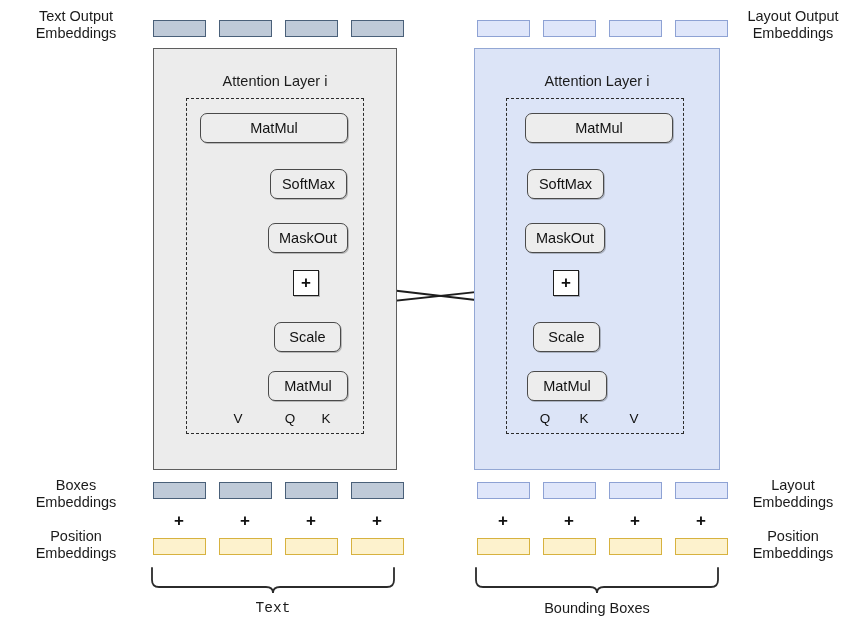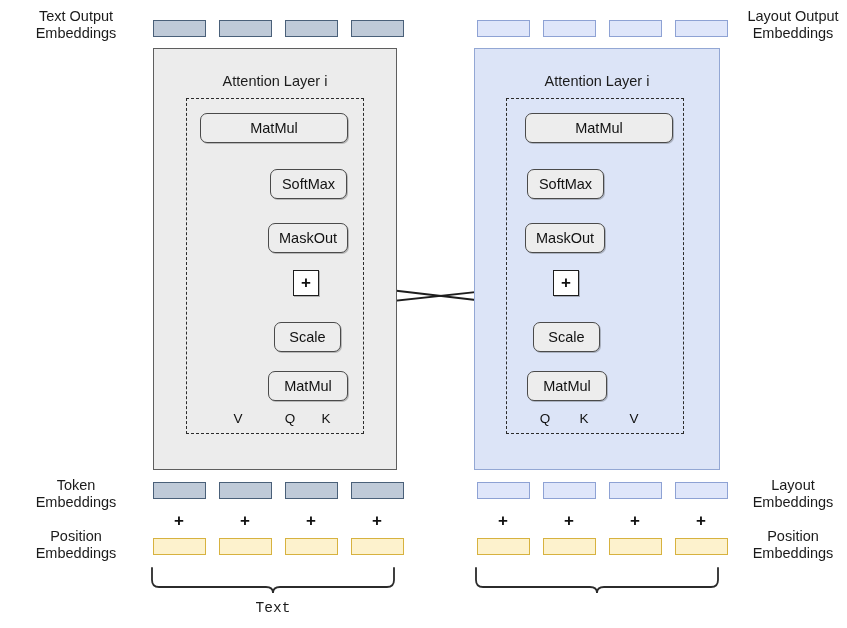--- a/index.html
+++ b/index.html
@@ -177,21 +177,21 @@
       <path d="M476,568 L476,580 Q476,587 483,587 L590,587 Q597,587 597,593 Q597,587 604,587 L711,587 Q718,587 718,580 L718,568"></path>
     </g>
   </svg>
 
   <div class="caption" style="left:14px; top:8px; width:124px; text-align:center;">Text Output
 Embeddings</div>
 
   <div class="caption" style="left:740px; top:8px; width:106px; ">Layout Output
 Embeddings</div>
 
-  <div class="caption" style="left:14px; top:477px; width:124px; text-align:center;">Token
+  <div class="caption" style="left:14px; top:477px; width:124px; text-align:center;">Boxes
 Embeddings</div>
 
   <div class="caption" style="left:14px; top:528px; width:124px; text-align:center;">Position
 Embeddings</div>
 
   <div class="caption" style="left:740px; top:477px; width:106px; text-align:center;">Layout
 Embeddings</div>
 
   <div class="caption" style="left:740px; top:528px; width:106px; text-align:center;">Position
 Embeddings</div>
@@ -274,14 +274,15 @@
   <div class="chip chip-pos" style="left:219px; top:538px; width:53px; height:17px;"></div>
   <div class="chip chip-pos" style="left:285px; top:538px; width:53px; height:17px;"></div>
   <div class="chip chip-pos" style="left:351px; top:538px; width:53px; height:17px;"></div>
 
   <div class="chip chip-pos" style="left:477px; top:538px; width:53px; height:17px;"></div>
   <div class="chip chip-pos" style="left:543px; top:538px; width:53px; height:17px;"></div>
   <div class="chip chip-pos" style="left:609px; top:538px; width:53px; height:17px;"></div>
   <div class="chip chip-pos" style="left:675px; top:538px; width:53px; height:17px;"></div>
 
   <div class="group-label" style="left:213px; top:600px; width:120px;font-family:Liberation Mono, monospace;">Text</div>
+  <div class="group-label" style="left:527px; top:600px; width:140px;">Bounding Boxes</div>
 
 </div>
 
 </body></html>

